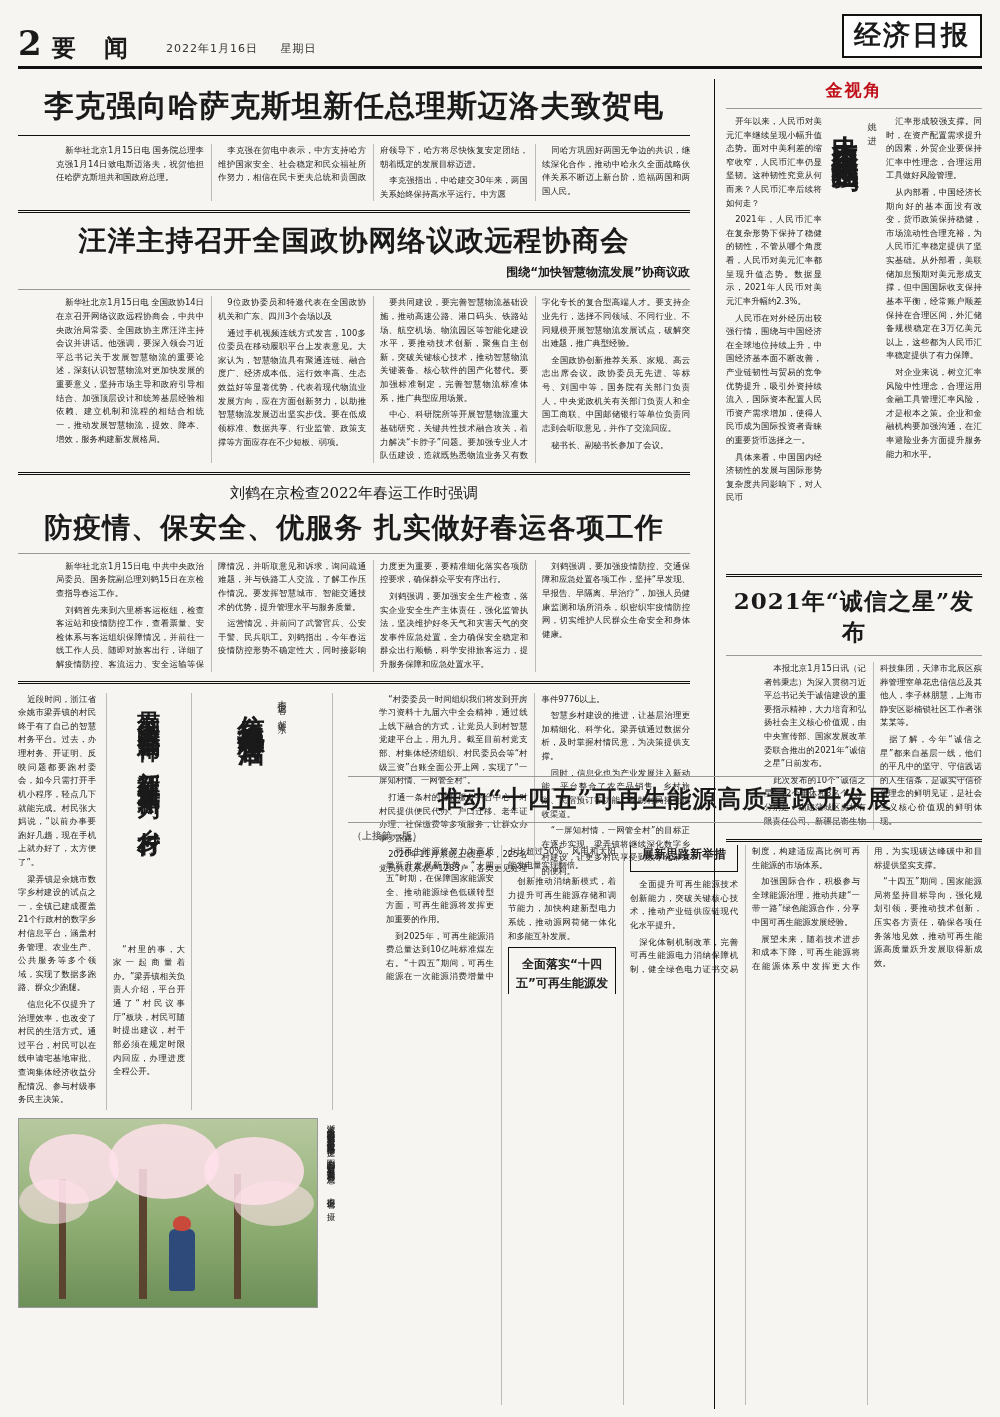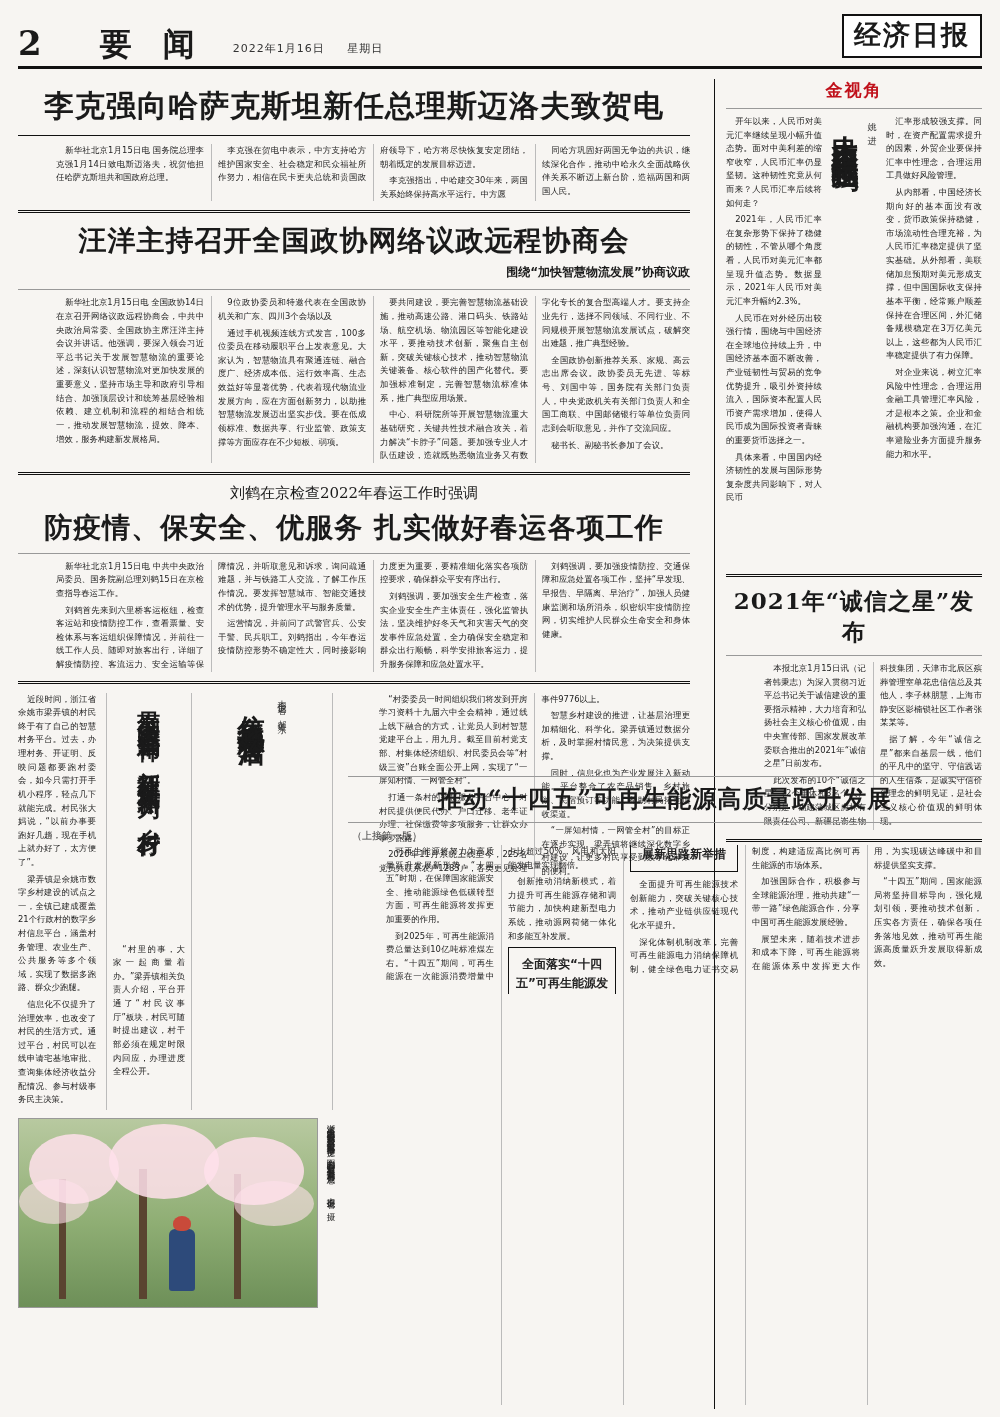--- a/index.html
+++ b/index.html
@@ -9,21 +9,21 @@
     background:#f7f5f2;
     font-family:"DejaVu Sans","Liberation Sans",sans-serif;
     color:#1a1a1a;
     overflow:hidden;
   }
   .page { position:relative; width:1000px; height:1417px; padding:14px 18px; }
 
   
   .masthead { display:flex; align-items:flex-end; border-bottom:3px solid #111; padding-bottom:6px; }
   .pagenum { font-size:34px; font-weight:bold; font-family:"DejaVu Serif","Liberation Serif",serif; line-height:1; margin-right:10px; }
-  .sectionname { font-size:32px; font-weight:bold; letter-spacing:10px; font-family:"DejaVu Serif","Liberation Serif",serif; line-height:1;margin-left:48px; }
+  .sectionname { font-size:24px; font-weight:bold; letter-spacing:10px; font-family:"DejaVu Serif","Liberation Serif",serif; line-height:1; }
   .issuedate { font-size:11px; color:#333; margin-left:28px; margin-bottom:4px; letter-spacing:1px; }
   .issuedate span { margin-right:18px; }
   .logo { margin-left:auto; margin-bottom:2px; font-size:27px; font-weight:bold; letter-spacing:2px;
           font-family:"DejaVu Serif","Liberation Serif",serif; border:2px solid #111; padding:1px 10px 3px; background:#fff; }
 
   
   .body { display:flex; gap:24px; margin-top:10px; height:1330px; }
   .leftcol { width:678px; }
   .rightcol { width:268px; border-left:1px solid #111; padding-left:11px; }
 

